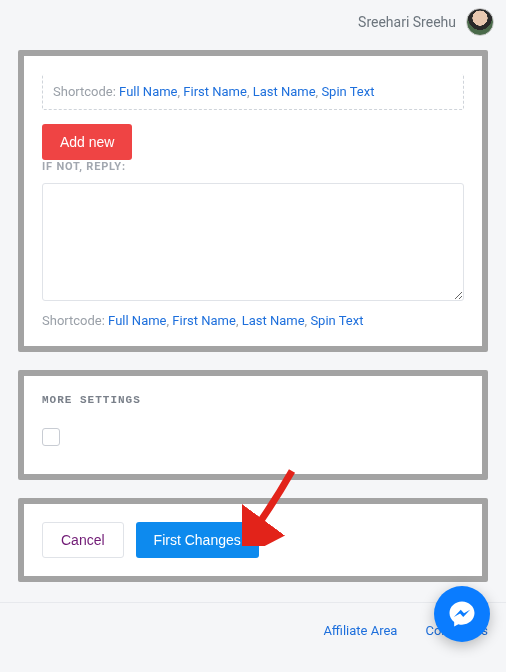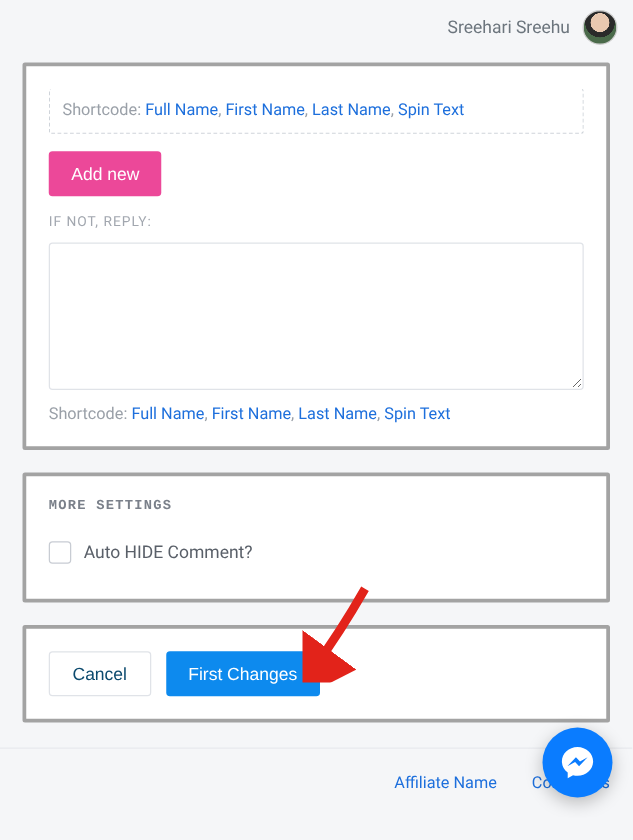--- a/index.html
+++ b/index.html
@@ -26,65 +26,65 @@
       height: 28px;
       border-radius: 50%;
       border: 1px solid #ccc;
       background: radial-gradient(circle at 50% 35%, #e8c8b0 0%, #e8c8b0 35%, #2a2a2a 36%, #2a2a2a 55%, #4a6a4a 56%);
       overflow: hidden;
     }
     .card {
       background: #fff;
       margin: 0 18px 18px 18px;
       padding: 18px;
-      border: 3px solid #a3a3a3;
+      border: 6px solid #a3a3a3;
       border-radius: 2px;
     }
     .dashed-box {
       border: 1px dashed #cfd4da;
       border-top: none;
       border-radius: 2px;
       padding: 10px;
       margin-bottom: 14px;
     }
     .shortcode-line {
       font-size: 13px;
       color: #9aa0a8;
     }
     .shortcode-link {
       color: #1d6fdc;
       cursor: pointer;
     }
     .btn-primary {
-      background: #ec4899;
+      background: #ef4444;
       color: #fff;
       border: none;
       padding: 10px 18px;
       font-size: 14px;
       border-radius: 3px;
       cursor: pointer;
     }
     .btn-primary.save {
       background: #0d8aee;
     }
     .btn-secondary {
       background: #fff;
-      color: #0c4a6e;
+      color: #701a75;
       border: 1px solid #e0e3e8;
       padding: 9px 18px;
       font-size: 14px;
       border-radius: 3px;
       cursor: pointer;
     }
     .subheading {
       font-size: 11px;
       letter-spacing: 0.8px;
       color: #a2a7af;
-      font-weight: 400;
-      margin-top: 14px;
+      font-weight: 700;
+      margin-top: 0;
       margin-bottom: 10px;
     }
     .textarea {
       width: 100%;
       height: 118px;
       border: 1px solid #e0e3e8;
       border-radius: 3px;
       resize: both;
       padding: 8px;
       font-family: inherit;
@@ -213,40 +213,39 @@
 </div>
 
 <div class="card">
   <div class="section-title">MORE SETTINGS</div>
 
 
   <div class="checkbox-row">
     <div class="checkbox">
       
     </div>
-    <span class="checkbox-label">Auto HIDE Comment?</span>
   </div>
 </div>
 
 <div class="card actions-card">
   <button class="btn-secondary">Cancel</button>
   <button class="btn-primary save">First Changes</button>
 </div>
 
 <svg class="arrow" width="60" height="80">
   <defs>
     <marker id="ah" markerWidth="8" markerHeight="8" refX="3" refY="4" orient="auto">
       <polygon points="0,0 8,4 0,8" fill="#e2231a"></polygon>
     </marker>
   </defs>
   <path d="M 50 5 Q 30 40 8 70" stroke="#e2231a" stroke-width="7" fill="none" marker-end="url(#ah)"></path>
 </svg>
 
 <div class="footer">
-  <span class="footer-link">Affiliate Name</span>
+  <span class="footer-link">Affiliate Area</span>
   <span class="footer-link">Contact us</span>
 </div>
 
 <div class="chat-bubble">
   <svg viewBox="0 0 36 36">
     <path d="M18 3C9.7 3 3 9.2 3 16.9c0 4.4 2.2 8.3 5.6 10.8V33l5.1-2.8c1.4.4 2.8.6 4.3.6 8.3 0 15-6.2 15-13.9S26.3 3 18 3zm1.5 18.6l-3.8-4.1-7.4 4.1 8.2-8.7 3.9 4.1 7.3-4.1-8.2 8.7z"></path>
   </svg>
 </div>
 
 </body></html>

